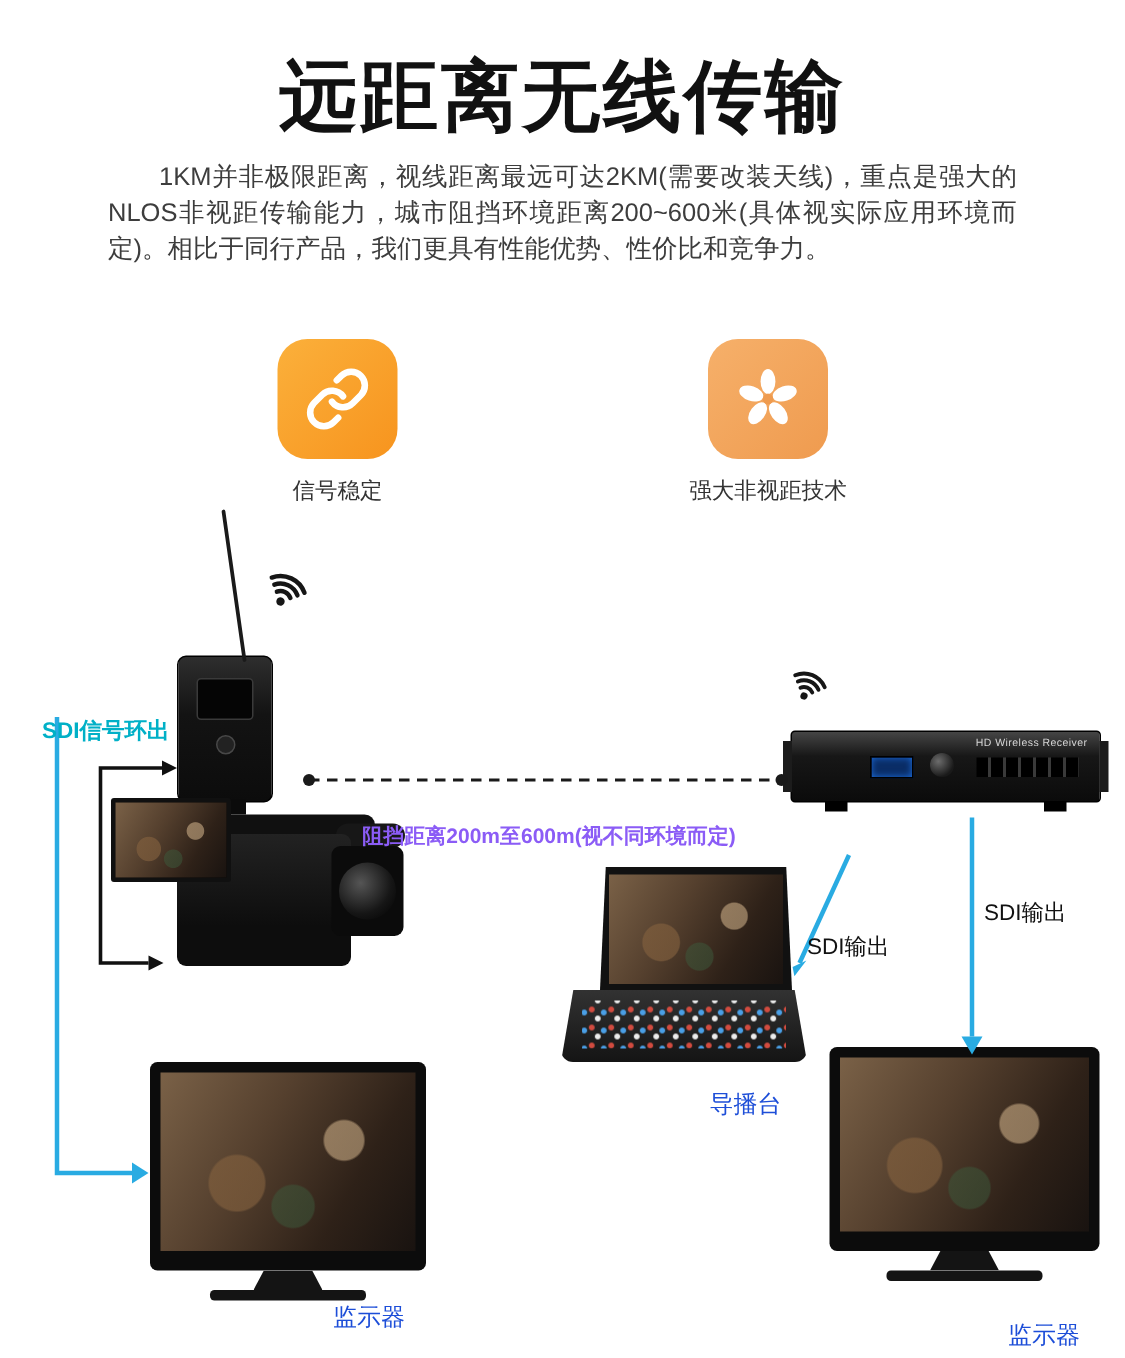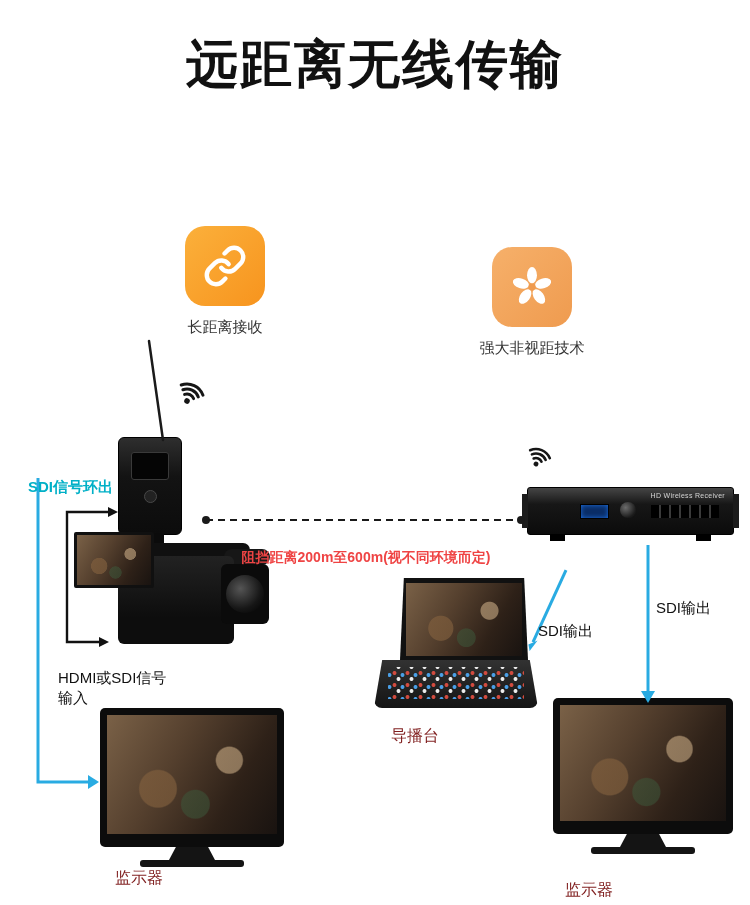--- a/index.html
+++ b/index.html
@@ -10,21 +10,21 @@
   
   .title{left:0;right:0;top:30px;text-align:center;font-size:52px;font-weight:900;color:#111;letter-spacing:2px;}
   .desc{left:72px;width:606px;top:106px;font-size:17px;line-height:1.42;color:#3d3d3d;
         text-indent:2em;text-align:justify;}
 
   
   .feature{position:absolute;top:226px;width:120px;text-align:center;}
   .feature .icon-box{width:80px;height:80px;border-radius:20px;margin:0 auto;
                      display:flex;align-items:center;justify-content:center;}
   .feature .icon-box svg{width:44px;height:44px;display:block;}
-  .f1{left:165px;} .f2{left:325px;} .f3{left:472px;margin-top:21px;}
+  .f1{left:165px;} .f2{left:325px;} .f3{left:452px;}
   .f1 .icon-box{background:linear-gradient(135deg,#fbb03b,#f7941e);}
   .f2 .icon-box{background:linear-gradient(135deg,#9d90e0,#8678d3);}
   .f3 .icon-box{background:linear-gradient(135deg,#f6b06a,#ef9b4f);}
   .feature .f-label{margin-top:12px;font-size:15px;color:#333;}
 
   
   .overlay{left:0;top:0;z-index:3;pointer-events:none;}
 
   
   .device{z-index:2;}
@@ -86,44 +86,45 @@
   .photo{background:
      radial-gradient(circle at 72% 38%, rgba(214,183,142,.55) 0 9%, transparent 10%),
      radial-gradient(circle at 30% 62%, rgba(130,96,62,.65) 0 13%, transparent 14%),
      radial-gradient(circle at 52% 75%, rgba(60,90,60,.5) 0 11%, transparent 12%),
      linear-gradient(120deg,#7a6147 0%,#55402e 38%,#2e2118 72%,#191310 100%);}
 
   
   .lbl{z-index:4;margin-top:20px;}
   .sdi-loop{left:28px;top:458px;font-size:15px;font-weight:700;color:#00b0c7;}
   .dist1{left:213px;top:493px;width:306px;text-align:center;font-size:15px;font-weight:600;color:#111;}
-  .dist2{left:228px;top:529px;width:276px;text-align:center;font-size:14px;font-weight:600;color:#ef4444;}
+  .dist2{left:228px;top:529px;width:276px;text-align:center;font-size:14px;font-weight:600;color:#8b5cf6;}
   .hdmi{left:58px;top:648px;width:112px;font-size:15px;line-height:1.35;color:#111;}
   .sdi-right{left:656px;top:579px;font-size:15px;color:#111;}
   .sdi-mid{left:538px;top:602px;font-size:15px;color:#111;}
-  .caption{position:absolute;z-index:4;font-size:16px;color:#7f1d1d;text-align:left;}
+  .caption{position:absolute;z-index:4;font-size:16px;color:#1d4ed8;text-align:right;}
   .cap-switcher{left:391px;top:726px;width:130px;}
   .cap-mon-left{left:115px;top:868px;width:155px;}
   .cap-mon-right{left:565px;top:880px;width:155px;}
 </style>
 </head>
 <body>
 
 <div class="canvas">
 
   <div class="abs title">远距离无线传输</div>
+  <div class="abs desc">1KM并非极限距离，视线距离最远可达2KM(需要改装天线)，重点是强大的NLOS非视距传输能力，城市阻挡环境距离200~600米(具体视实际应用环境而定)。相比于同行产品，我们更具有性能优势、性价比和竞争力。</div>
 
   <div class="feature f1">
     <div class="icon-box">
       <svg viewBox="0 0 24 24" fill="none" stroke="#fff" stroke-width="2.4" stroke-linecap="round" stroke-linejoin="round">
         <path d="M10 13a5 5 0 0 0 7.54.54l3-3a5 5 0 0 0-7.07-7.07l-1.72 1.71"></path>
         <path d="M14 11a5 5 0 0 0-7.54-.54l-3 3a5 5 0 0 0 7.07 7.07l1.71-1.71"></path>
       </svg>
     </div>
-    <div class="f-label">长距离接收</div>
+    <div class="f-label">信号稳定</div>
   </div>
 
 
   <div class="feature f3">
     <div class="icon-box">
       <svg viewBox="0 0 24 24" fill="#fff">
         <ellipse cx="12" cy="5.6" rx="2.7" ry="4.5"></ellipse>
         <ellipse cx="12" cy="5.6" rx="2.7" ry="4.5" transform="rotate(72 12 12)"></ellipse>
         <ellipse cx="12" cy="5.6" rx="2.7" ry="4.5" transform="rotate(144 12 12)"></ellipse>
         <ellipse cx="12" cy="5.6" rx="2.7" ry="4.5" transform="rotate(216 12 12)"></ellipse>
@@ -223,21 +224,20 @@
     </g>
 
     <g stroke="#29abe2" stroke-width="3" fill="none">
       <line x1="566" y1="570" x2="533" y2="642"></line>
       <path d="M537.6 640.4 L 528.4 644.6 L 529.6 650.9 Z" fill="#29abe2" stroke="none"></path>
     </g>
   </svg>
 
   <div class="abs lbl sdi-loop">SDI信号环出</div>
   <div class="abs lbl dist2">阻挡距离200m至600m(视不同环境而定)</div>
-  <div class="abs lbl hdmi">HDMI或SDI信号输入</div>
   <div class="abs lbl sdi-right">SDI输出</div>
   <div class="abs lbl sdi-mid">SDI输出</div>
 
   <div class="caption cap-switcher">导播台</div>
   <div class="caption cap-mon-left">监示器</div>
   <div class="caption cap-mon-right">监示器</div>
 
 </div>
 
 </body></html>

